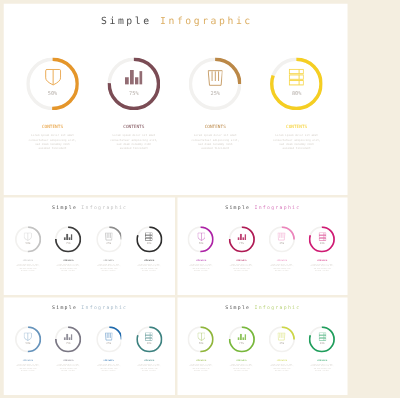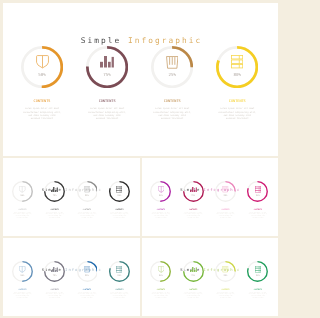--- a/index.html
+++ b/index.html
@@ -1,19 +1,19 @@
 <!DOCTYPE html>
 <html><head>
 <meta charset="utf-8">
 <style>
   html,body{margin:0;padding:0;}
   body{width:281px;height:318px;background:#f4eee0;font-family:"DejaVu Sans Mono",monospace;overflow:hidden;}
   .page{position:relative;width:281px;height:318px;background:#f4eee0;}
   .panel{position:absolute;background:#ffffff;overflow:hidden;}
-  .title{position:absolute;left:0;width:100%;text-align:center;white-space:nowrap;margin-top:24px;}
+  .title{position:absolute;left:0;width:100%;text-align:center;white-space:nowrap;}
   .card{position:absolute;text-align:center;}
   .ring{position:relative;margin:0 auto;}
   .pct{position:absolute;left:0;width:100%;text-align:center;}
   .lbl{white-space:nowrap;}
   .desc{text-align:center;}
   svg{display:block;}
 </style>
 </head>
 <body>
 

